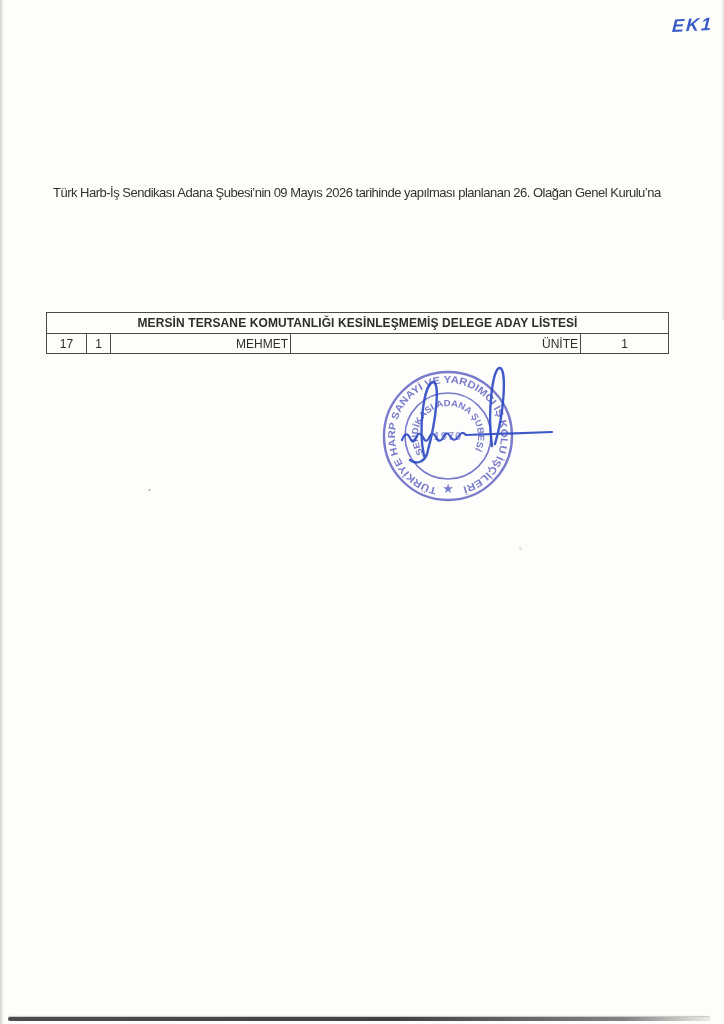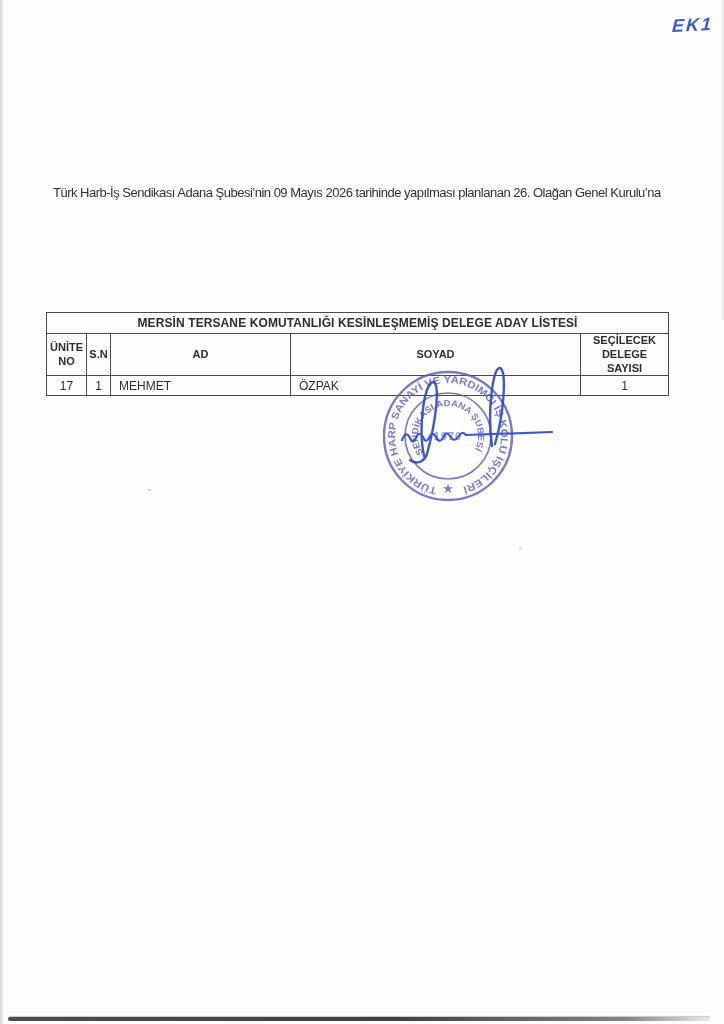--- a/index.html
+++ b/index.html
@@ -38,21 +38,21 @@
   .title-row td{
     height:20px;text-align:center;font-weight:bold;font-size:12px;
     letter-spacing:0.1px;
   }
   .header-row th{
     height:31px;text-align:center;font-weight:bold;font-size:11px;
     line-height:1.25;
   }
   .data-row td{height:19px;font-size:12px;}
   .cell-center{text-align:center;}
-  .cell-left{text-align:left;padding-left:8px !important;}
+  .cell-left{text-align:right;padding-left:8px !important;}
   
   .stamp-overlay{
     position:absolute;left:368px;top:356px;width:204px;height:154px;
     pointer-events:none;
   }
   
   .edge-left{
     position:absolute;left:0;top:0;bottom:0;width:4px;
     background:linear-gradient(to right, rgba(140,140,140,0.38), rgba(140,140,140,0));
   }
@@ -88,32 +88,25 @@
       <col style="width:40px">
         <col style="width:24px">
         <col style="width:180px">
       <col style="width:290px">
         <col style="width:88px">
     </colgroup>
     <tbody>
       <tr class="title-row">
         <td colspan="5">MERSİN TERSANE KOMUTANLIĞI KESİNLEŞMEMİŞ DELEGE ADAY LİSTESİ</td>
       </tr>
-      <tr class="header-row">
-        <th>ÜNİTE NO</th>
-        <th>S.N</th>
-        <th>AD</th>
-        <th>SOYAD</th>
-        <th>SEÇİLECEK DELEGE SAYISI</th>
-      </tr>
       <tr class="data-row">
         <td class="cell-center">17</td>
         <td class="cell-center">1</td>
         <td class="cell-left">MEHMET</td>
-        <td class="cell-left">ÖZPAK</td>
+        <td class="cell-left">ÜNİTE</td>
         <td class="cell-center">1</td>
       </tr>
     </tbody>
   </table>
 
   <svg class="stamp-overlay" viewBox="0 0 204 154" xmlns="http://www.w3.org/2000/svg">
 
     <g opacity="0.82">
       <circle cx="80" cy="80" r="64" fill="none" stroke-width="2.4" stroke="#5c5ec1"></circle>
       <circle cx="80" cy="80" r="43" fill="none" stroke-width="1.6" stroke="#5c5ec1"></circle>

